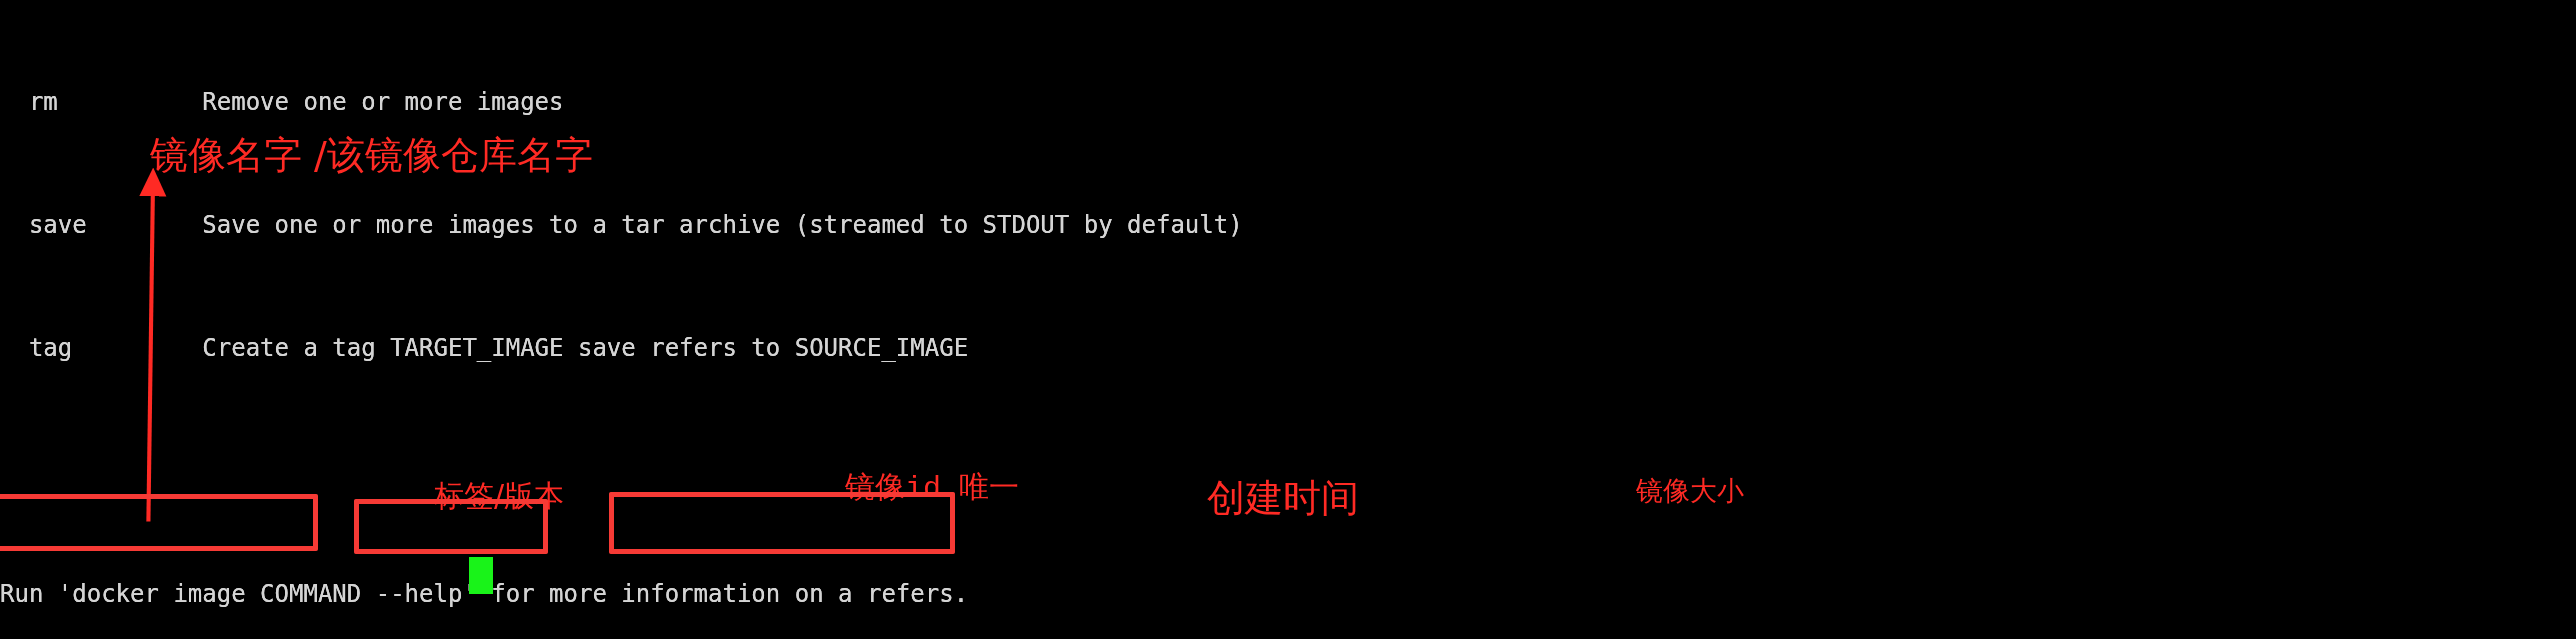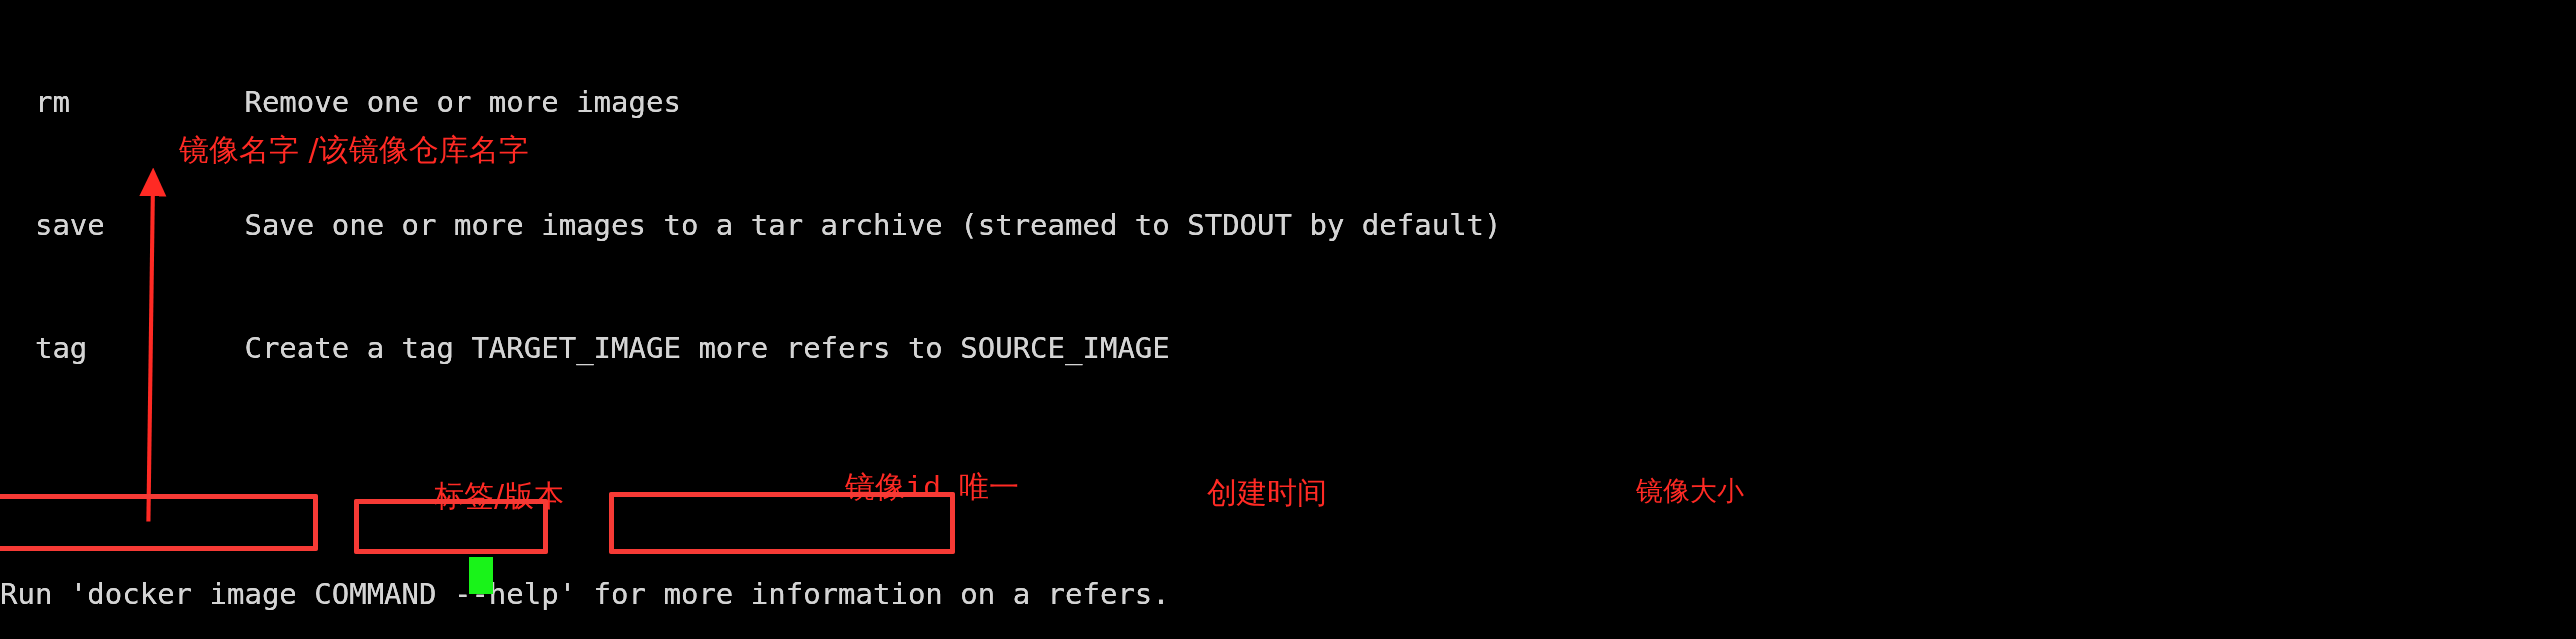--- a/index.html
+++ b/index.html
@@ -21,21 +21,21 @@
   }
 
   
   .term-text {
     position: absolute;
     left: 0;
     top: 0;
     width: 2576px;
     height: 452px;
     font-family: "DejaVu Sans Mono", "Liberation Mono", monospace;
-    font-size: 29px;
+    font-size: 24px;
     line-height: 41px;
     color: #d8d8d8;
     white-space: pre;
     letter-spacing: 0px;
     padding: 0;
   }
   .term-line {
     height: 41px;
     white-space: pre;
     color: #d4d4d4;
@@ -73,50 +73,50 @@
   }
 </style>
 </head>
 <body>
 
 <div id="terminal">
 
   <div class="term-text">
     <div class="term-line">  rm          Remove one or more images</div>
     <div class="term-line">  save        Save one or more images to a tar archive (streamed to STDOUT by default)</div>
-    <div class="term-line">  tag         Create a tag TARGET_IMAGE more refers to SOURCE_IMAGE</div>
+    <div class="term-line">  tag         Create a tag TARGET_IMAGE save refers to SOURCE_IMAGE</div>
     <div class="term-line blank"></div>
     <div class="term-line">Run 'docker image COMMAND --help' for more information on a refers.</div>
     
     
     
     
     
     
     
   </div>
 
   <div class="cursor-block" style="left:469px; top:557px; width:24px; height:37px;"></div>
 
-  <div class="anno" style="left:150px; top:130px; font-size:30px;margin-left:29px;">镜像名字 /该镜像仓库名字</div>
+  <div class="anno" style="left:150px; top:130px; font-size:38px;">镜像名字 /该镜像仓库名字</div>
 
   <svg class="anno-arrow" width="192" height="366" style="left:110px; top:163px;" viewBox="0 0 210 400">
     <defs>
       <marker id="arrowhead-red" markerWidth="7" markerHeight="7" refX="3.2" refY="3.3" orient="auto">
         <polygon points="0,0 7,3.3 0,6.6" fill="#ff2a24"></polygon>
       </marker>
     </defs>
     <line x1="42" y1="392" x2="47" y2="22" stroke="#ff2a24" stroke-width="4.5" marker-end="url(#arrowhead-red)"></line>
   </svg>
 
   <div class="anno" style="left:434px; top:476px; font-size:30px;">标签/版本</div>
 
   <div class="anno" style="left:845px; top:467px; font-size:30px;font-family:Liberation Mono, monospace;">镜像id 唯一</div>
 
-  <div class="anno" style="left:1207px; top:473px; font-size:30px;">创建时间</div>
+  <div class="anno" style="left:1207px; top:473px; font-size:38px;">创建时间</div>
 
   <div class="anno" style="left:1636px; top:473px; font-size:27px;">镜像大小</div>
 
   <div class="anno-box" style="left:-7.3px; top:494px; width:325px; height:57px;"></div>
 
   <div class="anno-box" style="left:354px; top:499px; width:194px; height:55px;"></div>
 
   <div class="anno-box" style="left:609px; top:492px; width:346px; height:62px;"></div>
 
 </div>

